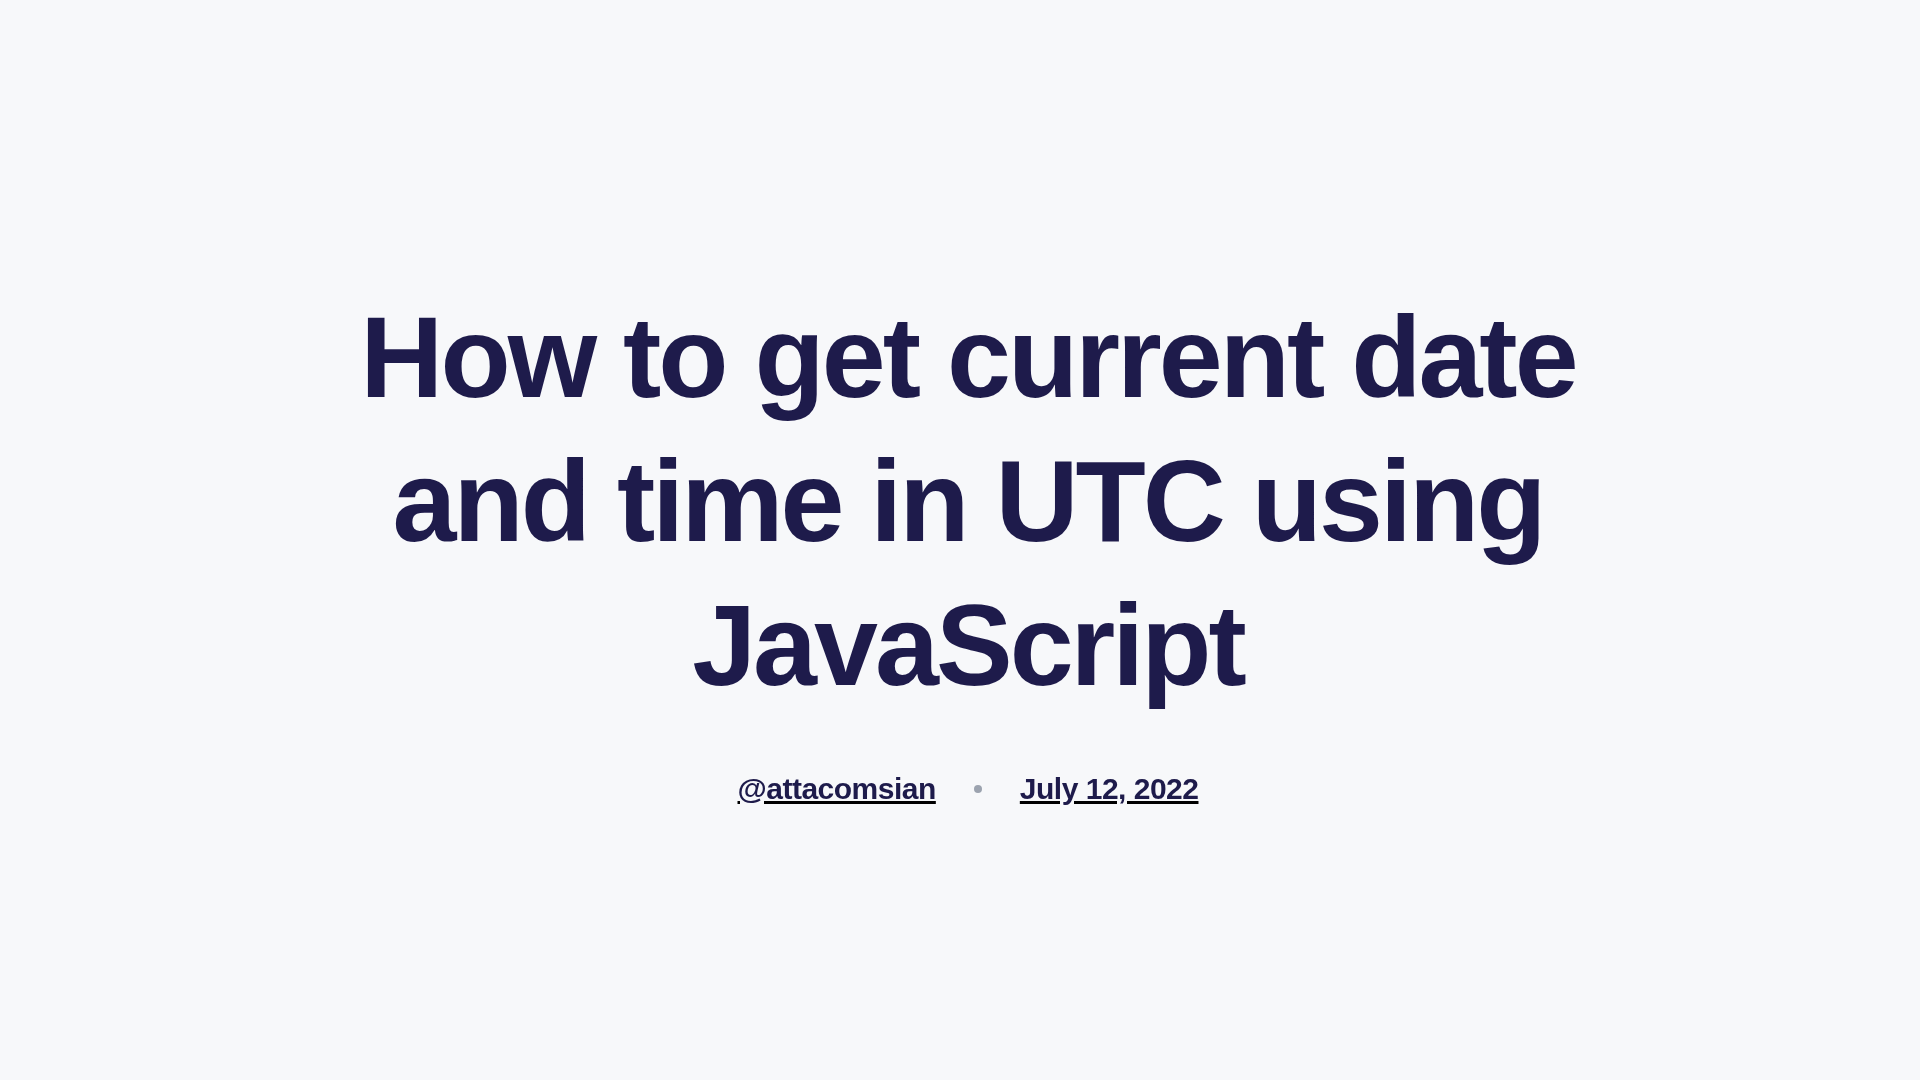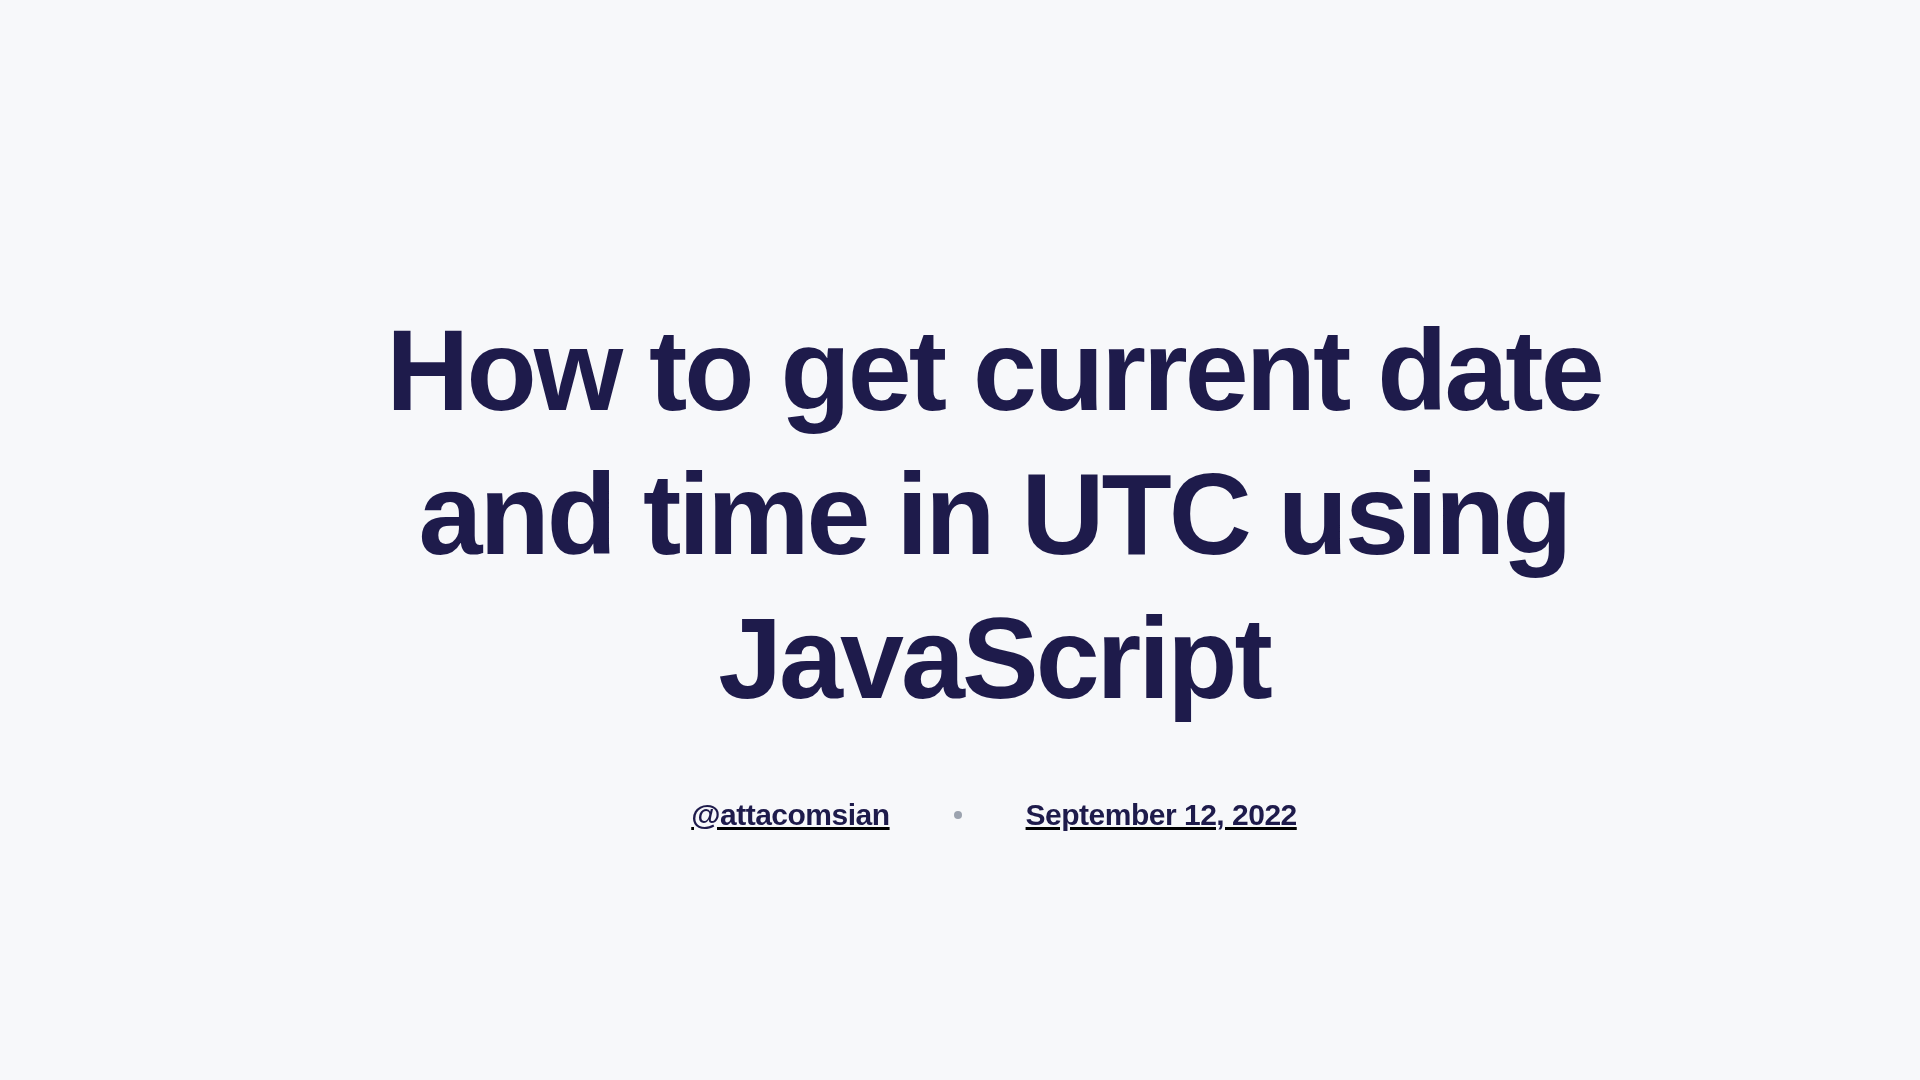--- a/index.html
+++ b/index.html
@@ -1,16 +1,16 @@
 <!DOCTYPE html>
 <html><head>
   <meta charset="utf-8">
   <style>
     * {
-      margin: 17px;
+      margin: 4px;
       padding: 0;
       box-sizing: border-box;
     }
     
     body {
       width: 1920px;
       height: 1080px;
       background-color: #f7f8fa;
       font-family: -apple-system, BlinkMacSystemFont, "Segoe UI", Helvetica, Arial, sans-serif;
       display: flex;
@@ -65,15 +65,15 @@
     }
   </style>
 </head>
 <body>
 
 <div class="container">
   <h1 class="title">How to get current date and time in UTC using JavaScript</h1>
   <div class="meta">
     <span class="author">@attacomsian</span>
     <span class="separator"></span>
-    <span class="date">September 12, 2022</span>
+    <span class="date">July 12, 2022</span>
   </div>
 </div>
 
 </body></html>

